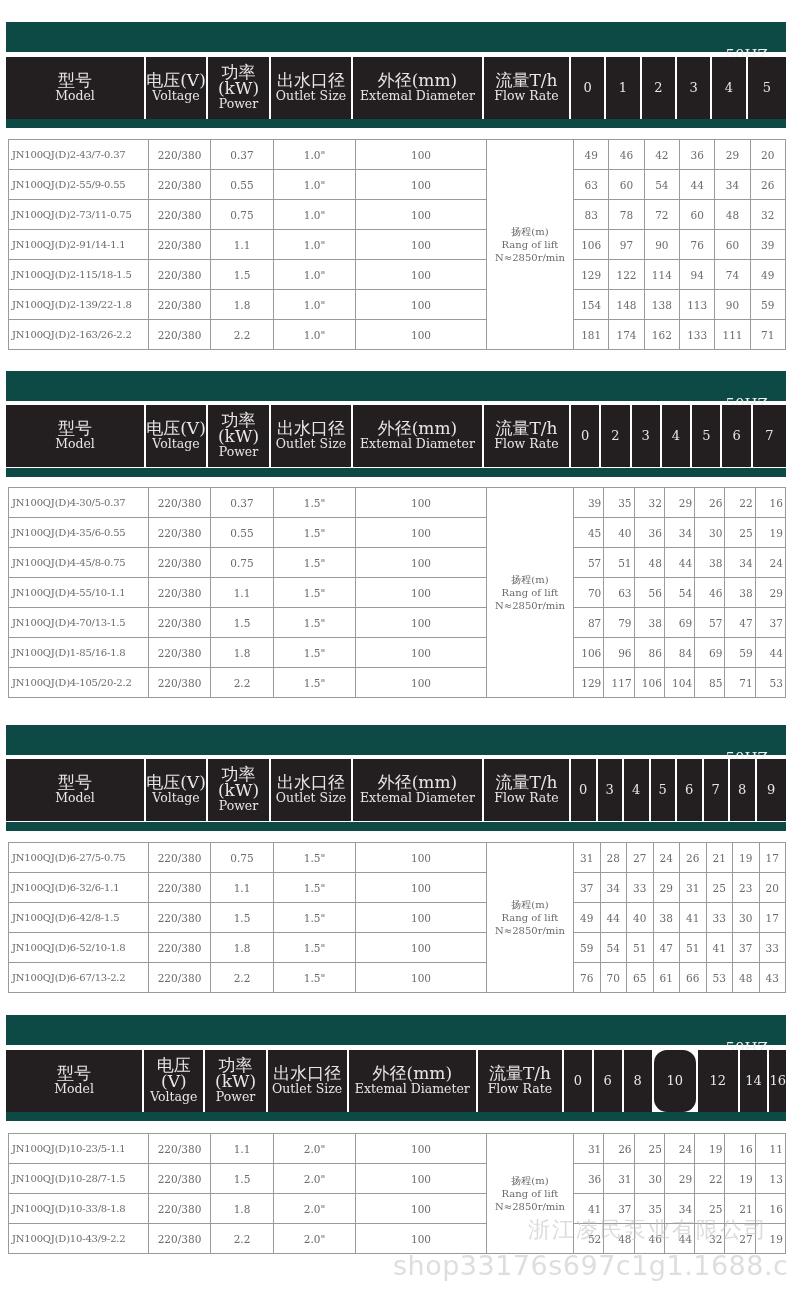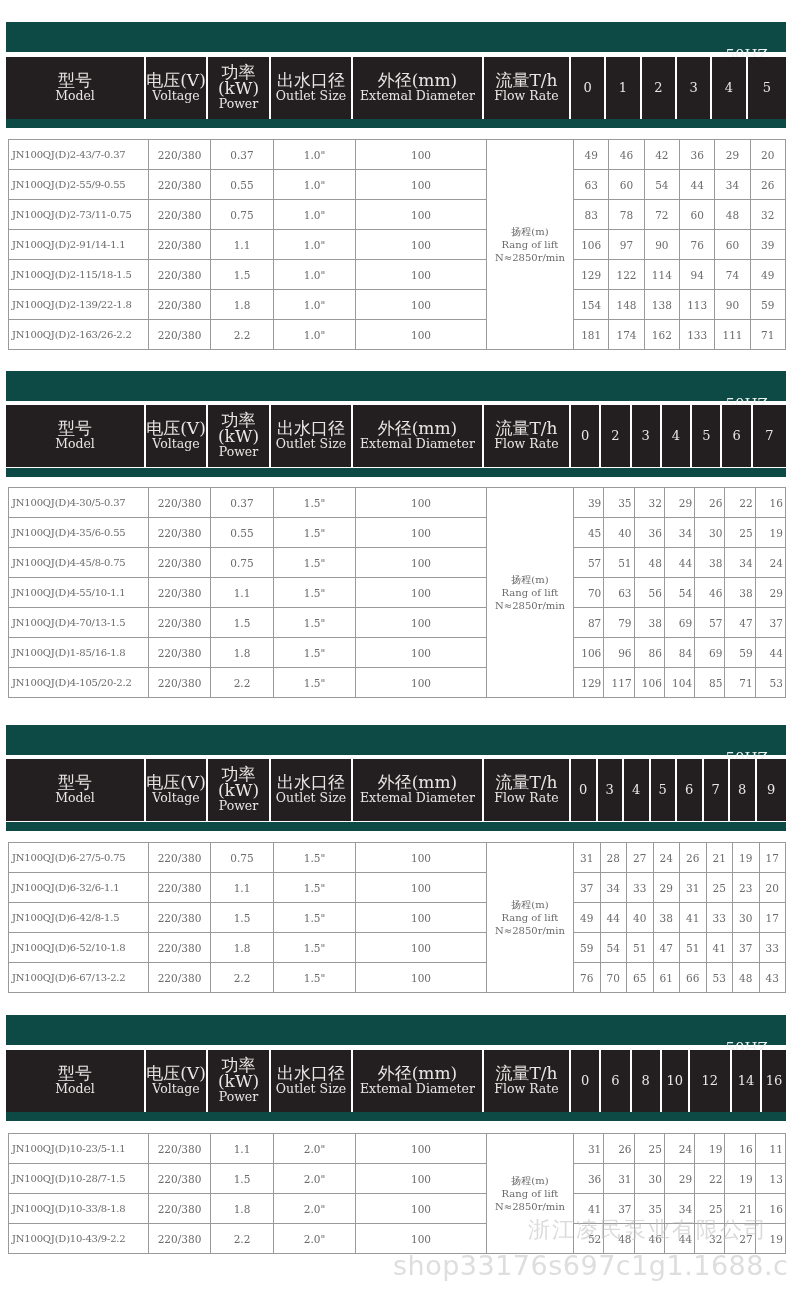--- a/index.html
+++ b/index.html
@@ -506,21 +506,21 @@
           <div class="zh">外径(mm)</div>
           <div class="en">Extemal Diameter</div>
         </div>
         <div class="hc" style="width: 85px;">
           <div class="zh">流量T/h</div>
           <div class="en">Flow Rate</div>
         </div>
         <div class="hc num" style="width: 28.2857px;">0</div>
         <div class="hc num" style="width: 28.2857px;">6</div>
         <div class="hc num" style="width: 28.2857px;">8</div>
-        <div class="hc num" style="width: 26px;">10</div>
+        <div class="hc num" style="width: 43px; border-radius: 13px;">10</div>
         <div class="hc num" style="width: 40px;">12</div>
         <div class="hc num" style="width: 28.2857px;">14</div>
         <div class="hc num" style="width: 28.2857px; flex: 1 1 0%;">16</div>
       </div>
       <div class="strip" style="top: 97px;"></div>
       <table class="data right" style="top: 118px; width: 777px;">
         <colgroup>
           <col style="width: 140px;">
           <col style="width: 62px;">
           <col style="width: 63px;">

